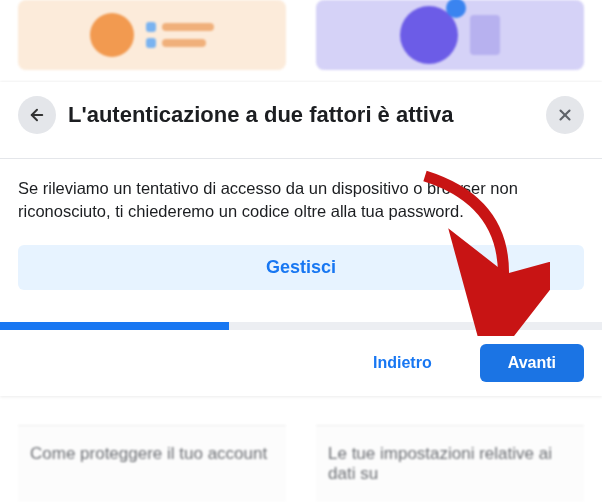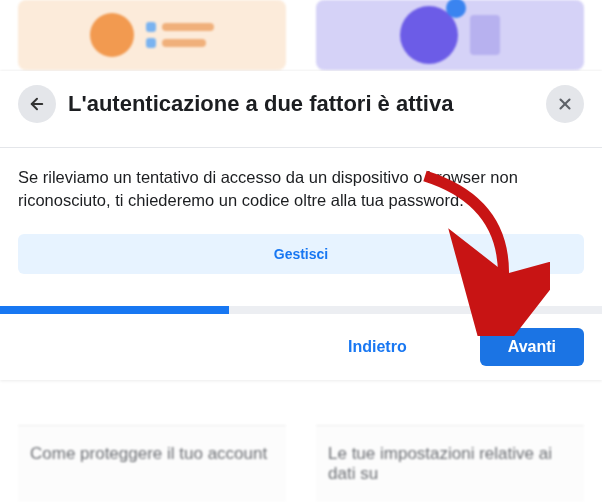--- a/index.html
+++ b/index.html
@@ -16,39 +16,39 @@
 .line.s { width: 44px; }
 .lp { display:flex; align-items:center; gap:6px; }
 .sq { width:10px; height:10px; background:#7ab3f0; border-radius:3px; }
 .pc { width: 58px; height: 58px; background: #6c5ce7; border-radius: 50%; position: relative; }
 .pc::after { content:""; position:absolute; top:-8px; right:-8px; width:20px; height:20px; background:#3a84f0; border-radius:50%; }
 .tool { width:30px; height:40px; background:#b7b1ef; border-radius:4px; }
 
 .bg-bottom { position: absolute; bottom: 0; left: 0; right: 0; display: flex; gap: 30px; padding: 0 18px; }
 .bg-link { flex: 1; padding: 18px 12px; font-size: 17px; color: #6c6f74; background: #fcfcfc; border-top: 1px solid #eee; }
 
-.modal { position: absolute; top: 71px; left: 0; right: 0; background: #fff; box-shadow: 0 1px 3px rgba(0,0,0,.08), 0 -1px 2px rgba(0,0,0,.04); }
+.modal { position: absolute; top: 82px; left: 0; right: 0; background: #fff; box-shadow: 0 1px 3px rgba(0,0,0,.08), 0 -1px 2px rgba(0,0,0,.04); }
 
 .header { display: flex; align-items: center; padding: 14px 18px 24px; border-bottom: 1px solid #e4e6ea; position: relative; }
 .icon-btn { width: 38px; height: 38px; border-radius: 50%; background: #e4e6ea; display: flex; align-items: center; justify-content: center; cursor: pointer; color: #333; }
 .icon-btn svg { width: 18px; height: 18px; }
 .title { font-size: 22px; font-weight: 700; color: #1c1e21; margin: 0 12px; flex: 1; }
 .close-btn { margin-left: auto; }
 
 .body { padding: 18px 18px 10px; }
 .desc { font-size: 16.5px; color: #1c1e21; line-height: 1.4; margin-bottom: 22px; }
-.manage-btn { width: 100%; background: #e7f3ff; color: #1877f2; font-weight: 600; font-size: 14px; padding: 12px; border: none; border-radius: 6px; cursor: pointer; margin-bottom: 22px; }
+.manage-btn { width: 100%; background: #e7f3ff; color: #1877f2; font-weight: 600; font-size: 18px; padding: 12px; border: none; border-radius: 6px; cursor: pointer; margin-bottom: 22px; }
 
 .progress { height: 8px; background: #eceef2; position: relative; margin: 0; }
 .progress-fill { position: absolute; left: 0; top: 0; height: 100%; background: #1877f2; }
 
 .footer { display: flex; justify-content: flex-end; gap: 20px; padding: 14px 18px; }
 .ft-btn { padding: 10px 28px; font-size: 16px; font-weight: 600; border: none; border-radius: 6px; cursor: pointer; }
 .ft-back { background: transparent; color: #1877f2; }
-.ft-next { background: #1b74e4; color: #fff; margin-left: 25px; }
+.ft-next { background: #1b74e4; color: #fff; }
 
 .arrow { position: absolute; top: 166px; left: 370px; width: 180px; height: 170px; pointer-events: none; z-index: 5; }
 </style>
 </head>
 <body>
 
 <div class="bg-layer">
   <div class="bg-top">
     <div class="bg-card orange">
       <div class="avatar-cir"></div>

